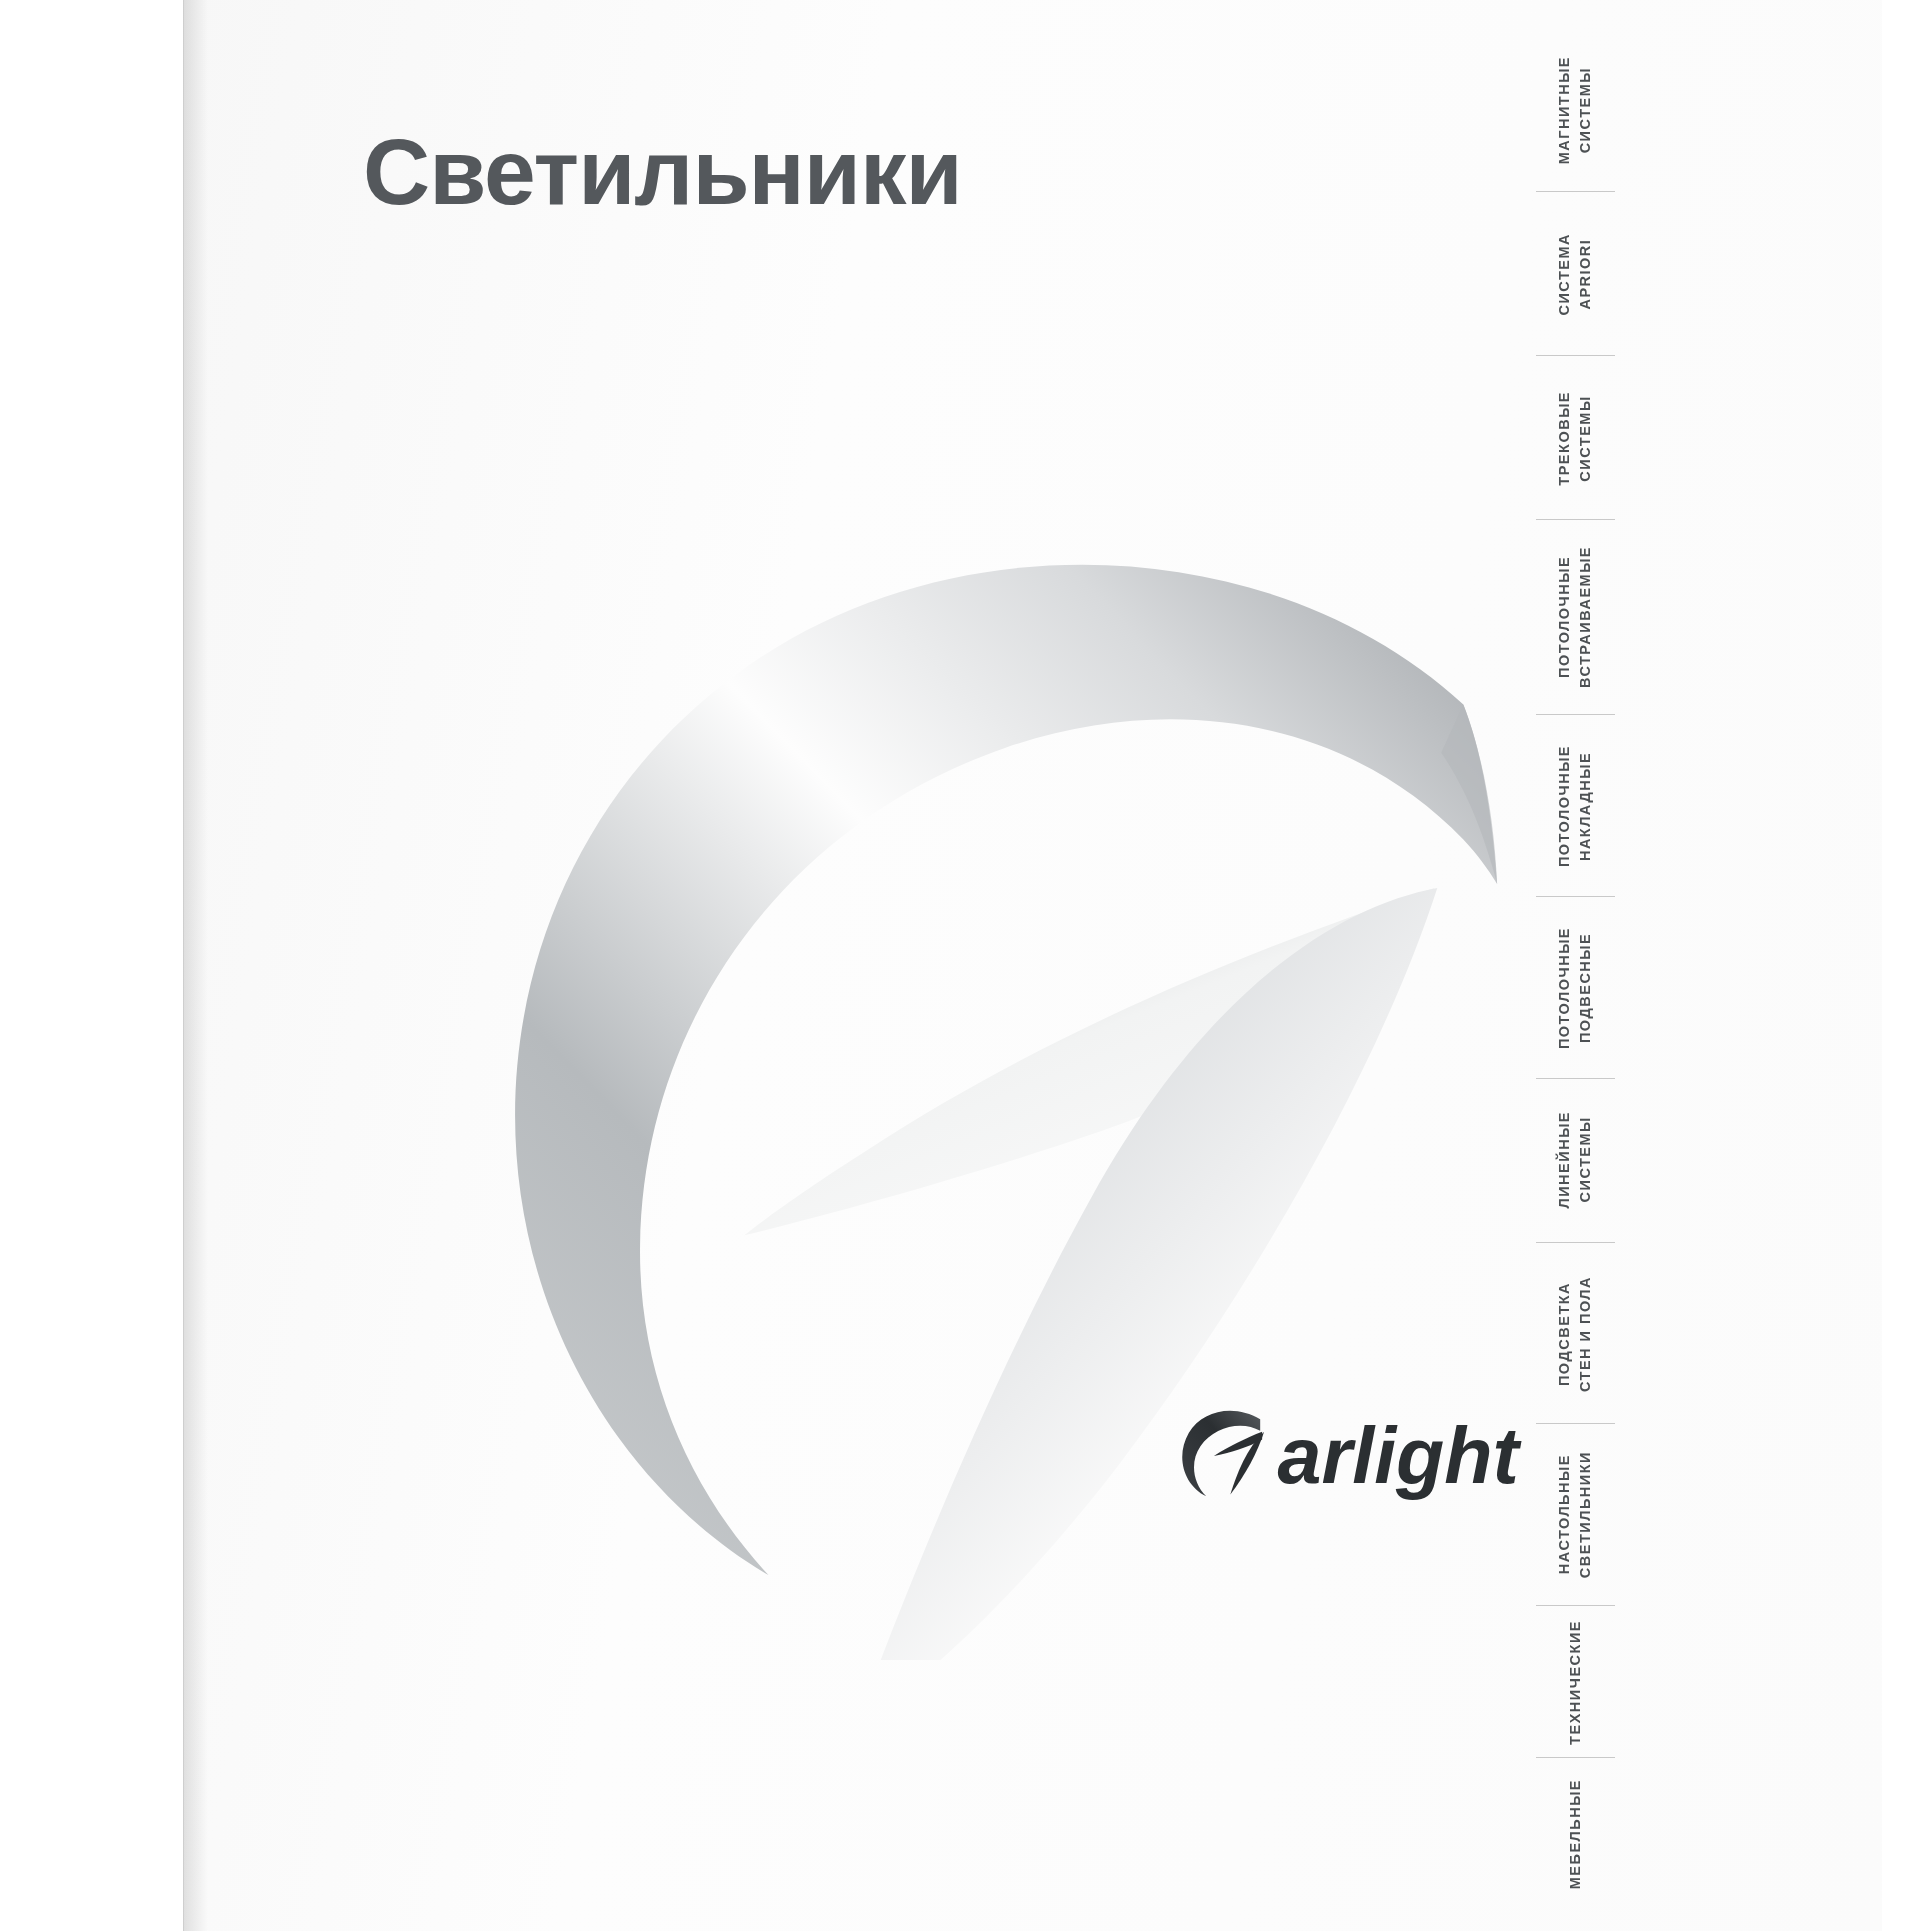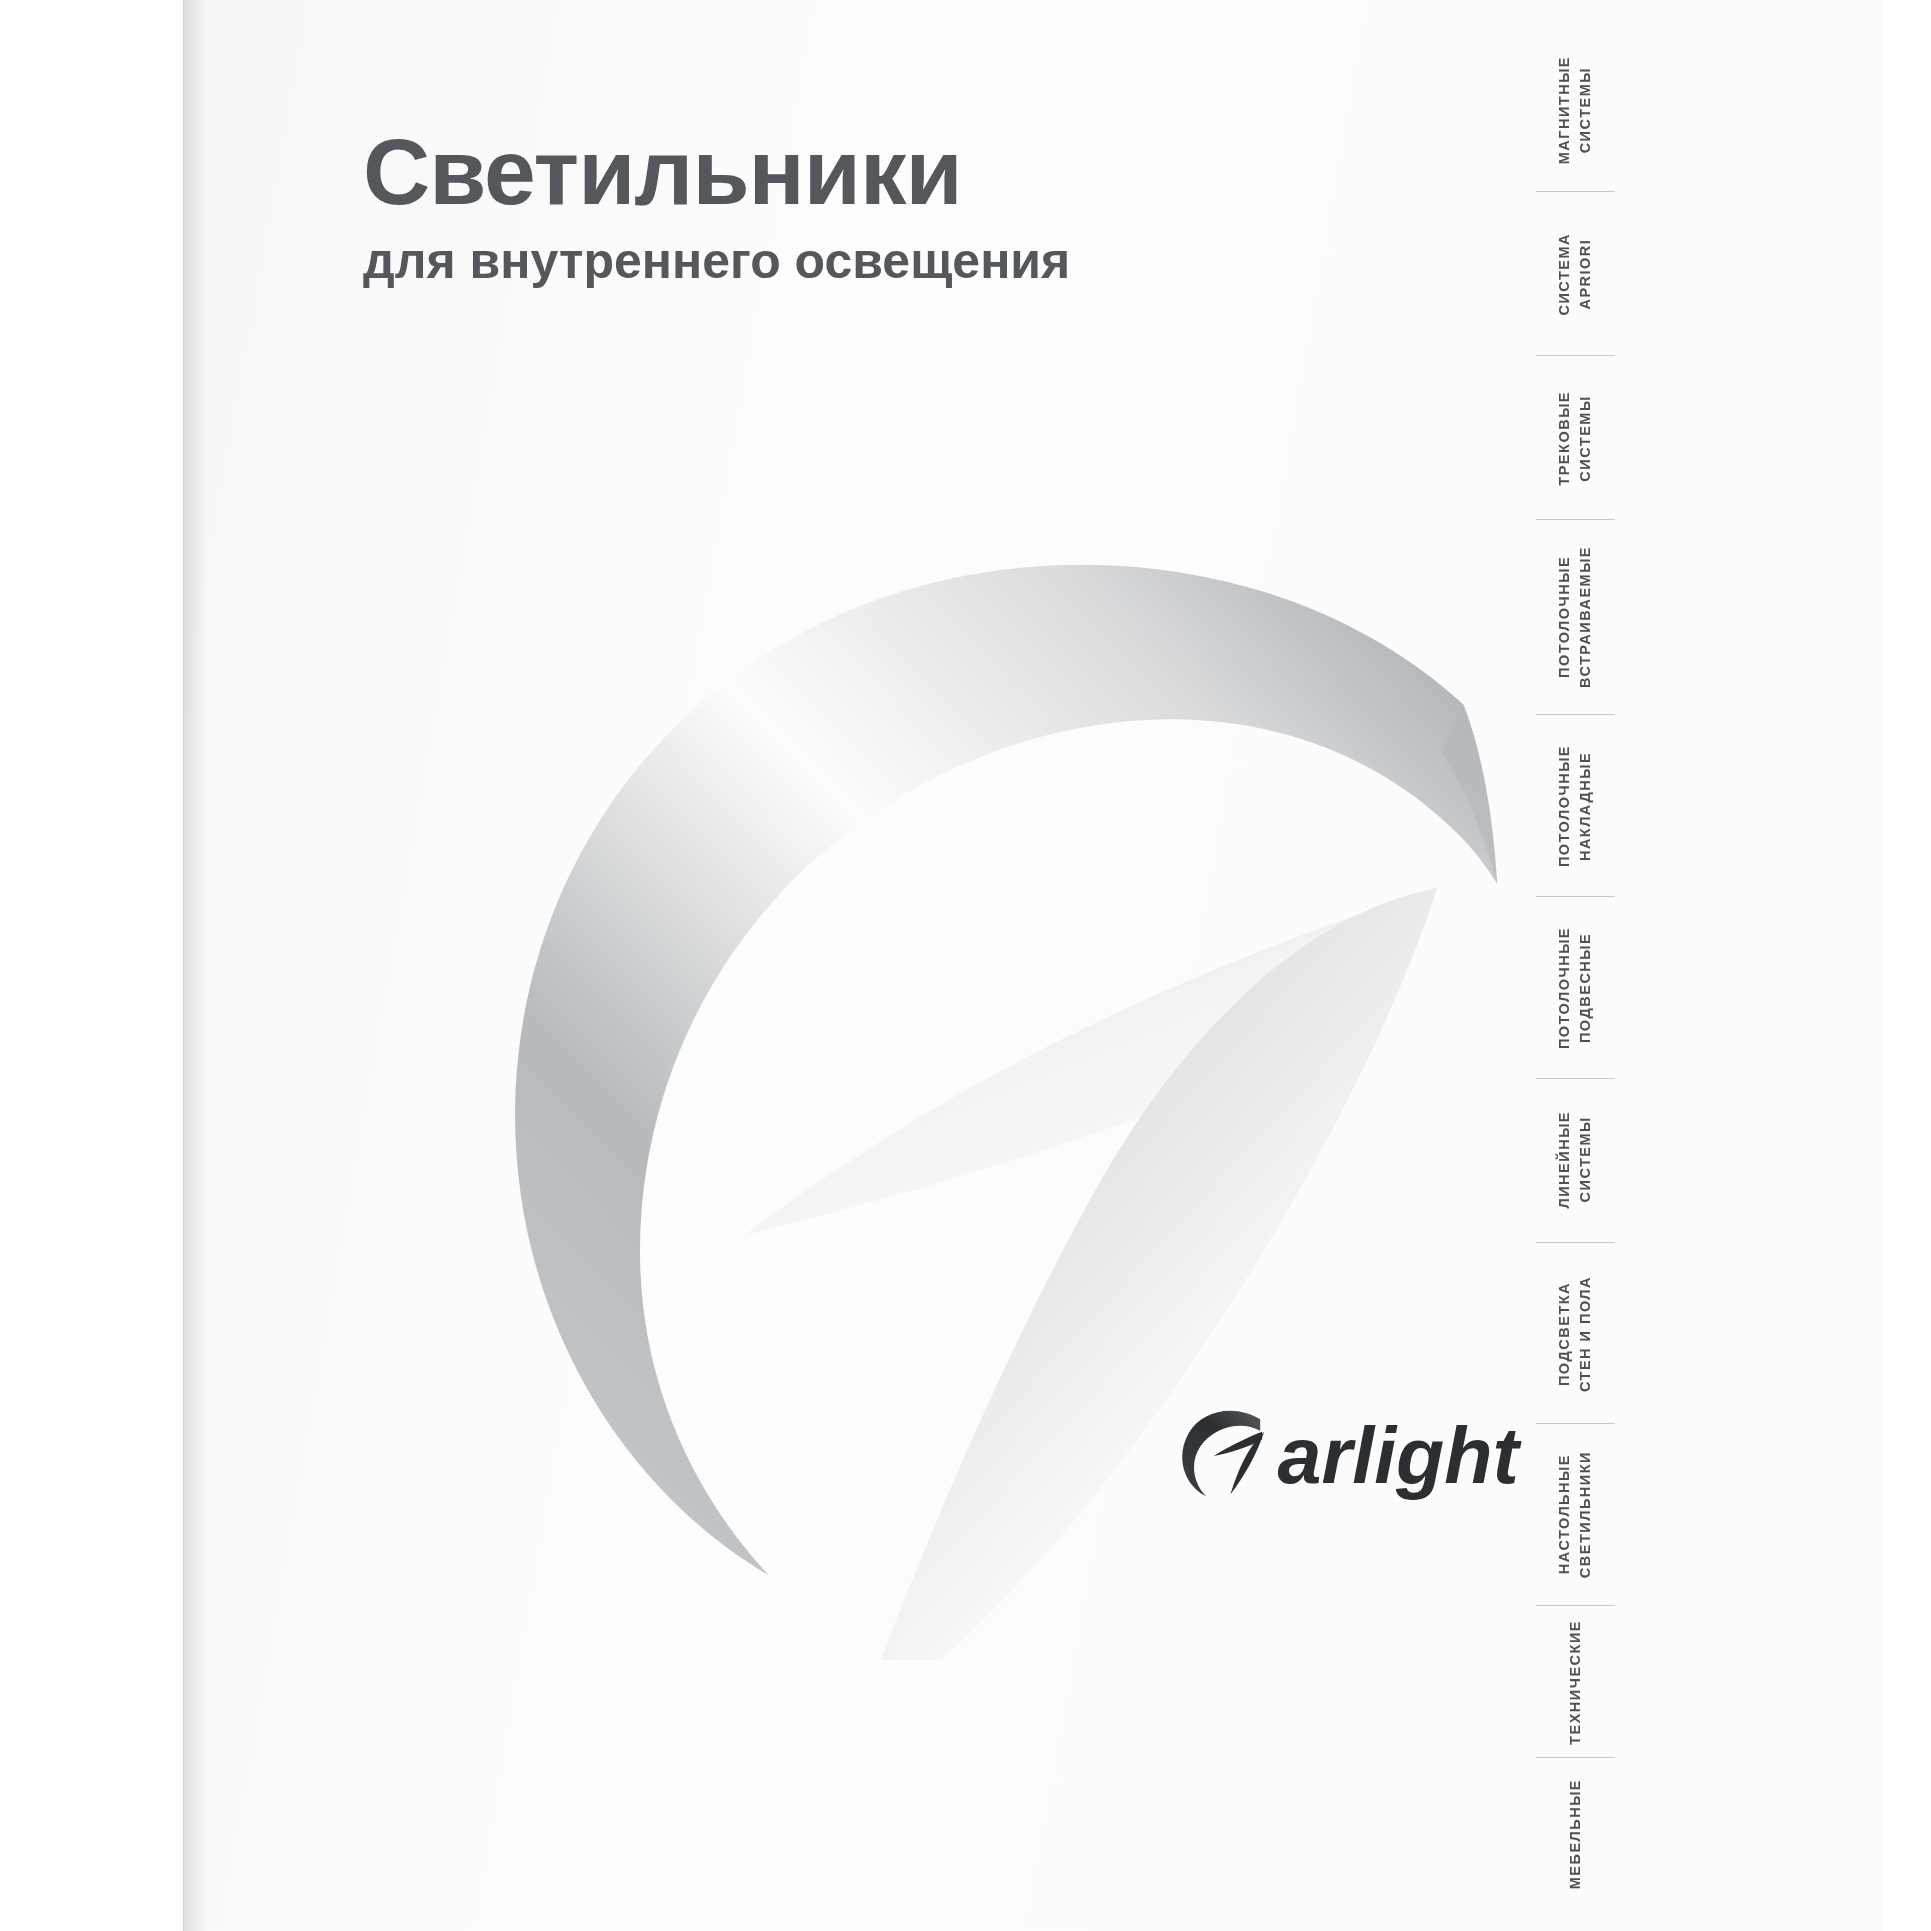--- a/index.html
+++ b/index.html
@@ -131,21 +131,20 @@
 </style>
 </head>
 <body>
 
 <div class="page">
 
   <div class="sheet">
 
     <div class="title-block">
       <div class="title-main">Светильники</div>
-      <div class="title-sub">для внутреннего освещения</div>
     </div>
 
     <svg class="graphic" viewBox="0 0 1280 1320" xmlns="http://www.w3.org/2000/svg">
       <defs>
         <linearGradient id="gRing" x1="0" y1="1" x2="1" y2="0">
           <stop offset="0%" stop-color="#c9ccce"></stop>
           <stop offset="28%" stop-color="#b6babd"></stop>
           <stop offset="55%" stop-color="#fdfdfd"></stop>
           <stop offset="78%" stop-color="#d8dadc"></stop>
           <stop offset="100%" stop-color="#9fa3a7"></stop>

